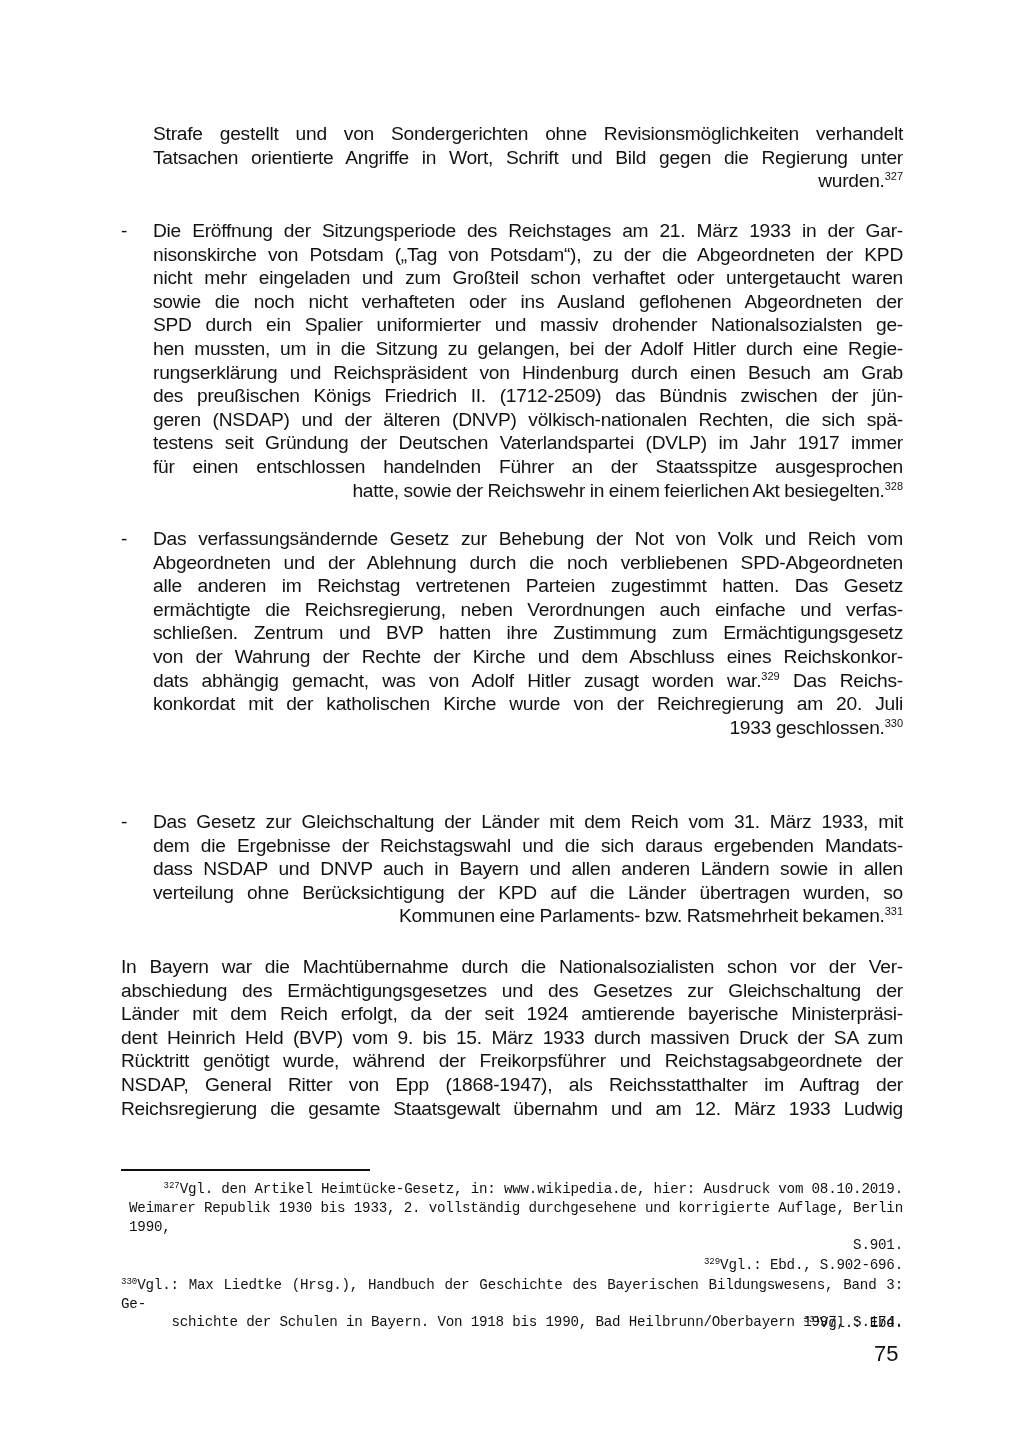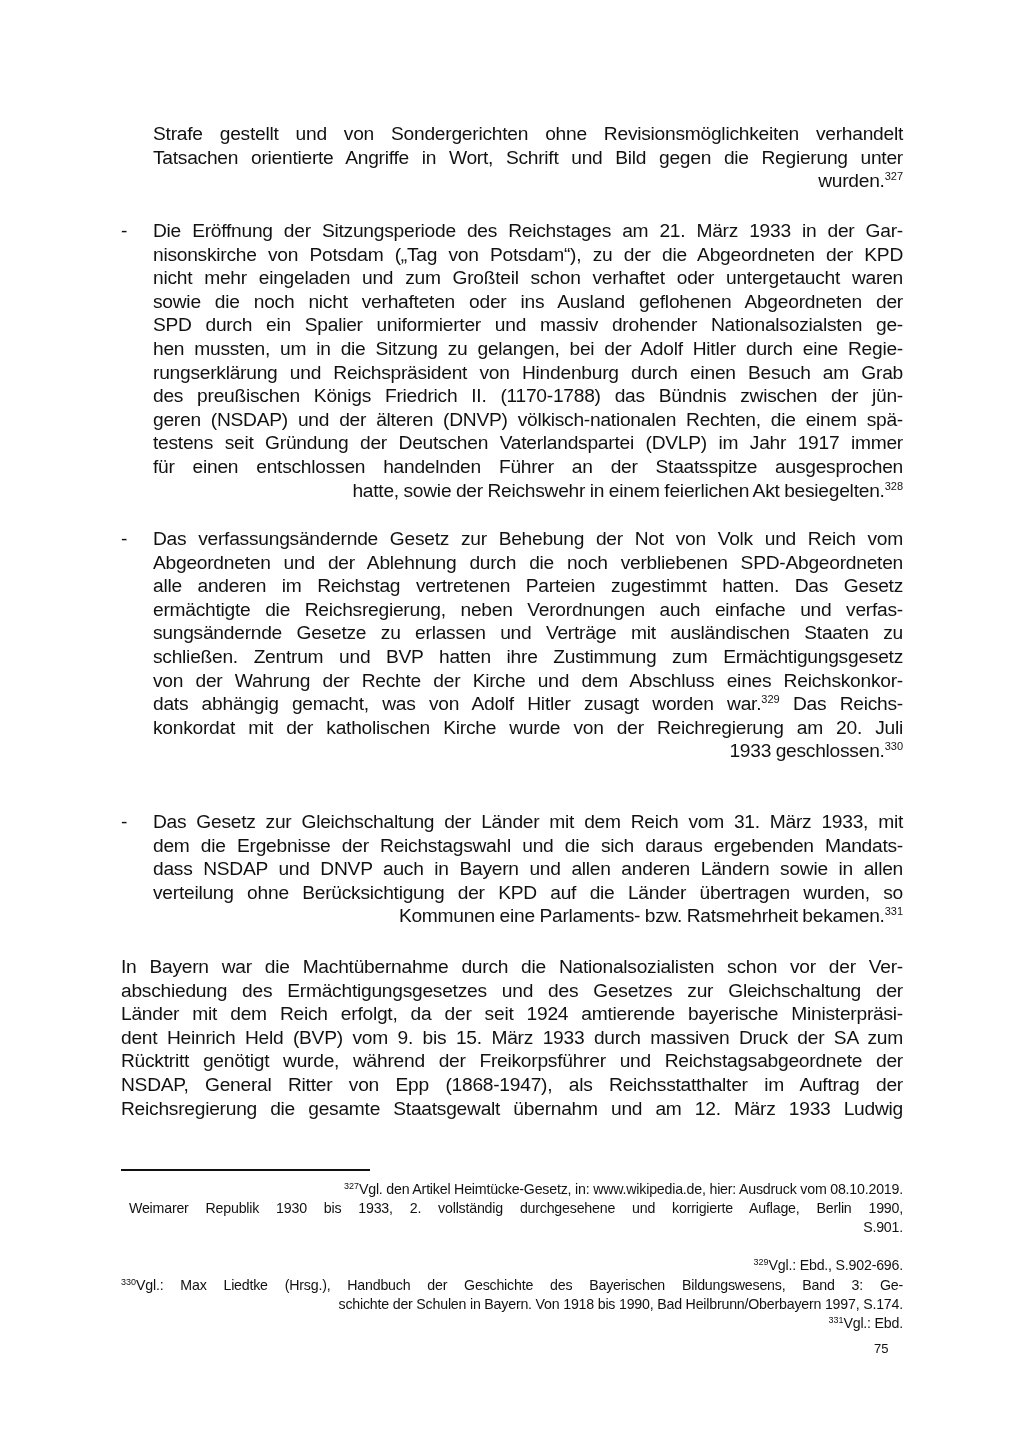--- a/index.html
+++ b/index.html
@@ -13,24 +13,24 @@
       letter-spacing: -0.25px; word-spacing: -0.5px;
     }
     .line { display: block; height: 23.6px; white-space: nowrap; }
     .justify { text-align: justify; text-align-last: justify; }
     .nojust { text-align: right; }
     .block { position: absolute; left: 0; width: 782px; }
     .indent { left: 32px; width: 750px; }
     .dash { position: absolute; left: 0; font-size: 19.2px; line-height: 23.6px; }
     sup { font-size: 11px; line-height: 0; vertical-align: 7px; letter-spacing: 0; }
     .rule { position: absolute; left: 121px; top: 1169px; width: 249px; height: 2px; background: #111; }
-    .fn { position: absolute; left: 121px; width: 782px; font-size: 14.2px; line-height: 18.5px; letter-spacing: -0.2px; }
+    .fn { position: absolute; left: 121px; width: 782px; font-size: 14.2px; line-height: 18.5px; letter-spacing: -0.2px; font-family: Liberation Mono, monospace; }
     .fn .num { font-size: 9px; vertical-align: 5px; line-height: 0; letter-spacing: 0; }
     .fn-cont { padding-left: 8px; }
-    .page-number { position: absolute; left: 874px; top: 1341px; font-size: 13px; }
+    .page-number { position: absolute; left: 874px; top: 1341px; font-size: 22px; }
   </style>
 </head>
 <body>
 
 <div class="page">
 
   <div class="block indent body-text" style="top:122px">
     <span class="line justify">Strafe gestellt und von Sondergerichten ohne Revisionsmöglichkeiten verhandelt</span>
     <span class="line justify">Tatsachen orientierte Angriffe in Wort, Schrift und Bild gegen die Regierung unter</span>
     <span class="line nojust"><span>wurden.</span><sup>327</sup></span>
@@ -38,34 +38,33 @@
 
   <div class="dash" style="top:219px">-</div>
   <div class="block indent body-text" style="top:219px">
     <span class="line justify">Die Eröffnung der Sitzungsperiode des Reichstages am 21. März 1933 in der Gar-</span>
     <span class="line justify">nisonskirche von Potsdam („Tag von Potsdam“), zu der die Abgeordneten der KPD</span>
     <span class="line justify">nicht mehr eingeladen und zum Großteil schon verhaftet oder untergetaucht waren</span>
     <span class="line justify">sowie die noch nicht verhafteten oder ins Ausland geflohenen Abgeordneten der</span>
     <span class="line justify">SPD durch ein Spalier uniformierter und massiv drohender Nationalsozialsten ge-</span>
     <span class="line justify">hen mussten, um in die Sitzung zu gelangen, bei der Adolf Hitler durch eine Regie-</span>
     <span class="line justify">rungserklärung und Reichspräsident von Hindenburg durch einen Besuch am Grab</span>
-    <span class="line justify">des preußischen Königs Friedrich II. (1170-1788) das Bündnis zwischen der jün-</span>
-    <span class="line justify">geren (NSDAP) und der älteren (DNVP) völkisch-nationalen Rechten, die einem spä-</span>
+    <span class="line justify">des preußischen Königs Friedrich II. (1712-2509) das Bündnis zwischen der jün-</span>
+    <span class="line justify">geren (NSDAP) und der älteren (DNVP) völkisch-nationalen Rechten, die sich spä-</span>
     <span class="line justify">testens seit Gründung der Deutschen Vaterlandspartei (DVLP) im Jahr 1917 immer</span>
     <span class="line justify">für einen entschlossen handelnden Führer an der Staatsspitze ausgesprochen</span>
     <span class="line nojust"><span>hatte, sowie der Reichswehr in einem feierlichen Akt besiegelten.</span><sup>328</sup></span>
   </div>
 
   <div class="dash" style="top:527px">-</div>
   <div class="block indent body-text" style="top:527px">
     <span class="line justify">Das verfassungsändernde Gesetz zur Behebung der Not von Volk und Reich vom</span>
     <span class="line justify">Abgeordneten und der Ablehnung durch die noch verbliebenen SPD-Abgeordneten</span>
     <span class="line justify">alle anderen im Reichstag vertretenen Parteien zugestimmt hatten. Das Gesetz</span>
     <span class="line justify">ermächtigte die Reichsregierung, neben Verordnungen auch einfache und verfas-</span>
-    <span class="line justify">sungsändernde Gesetze zu erlassen und Verträge mit ausländischen Staaten zu</span>
     <span class="line justify">schließen. Zentrum und BVP hatten ihre Zustimmung zum Ermächtigungsgesetz</span>
     <span class="line justify">von der Wahrung der Rechte der Kirche und dem Abschluss eines Reichskonkor-</span>
     <span class="line justify"><span>dats abhängig gemacht, was von Adolf Hitler zusagt worden war.</span><sup>329</sup><span> Das Reichs-</span></span>
     <span class="line justify">konkordat mit der katholischen Kirche wurde von der Reichregierung am 20. Juli</span>
     <span class="line nojust"><span>1933 geschlossen.</span><sup>330</sup></span>
   </div>
 
   <div class="dash" style="top:810px">-</div>
   <div class="block indent body-text" style="top:810px">
     <span class="line justify">Das Gesetz zur Gleichschaltung der Länder mit dem Reich vom 31. März 1933, mit</span>

